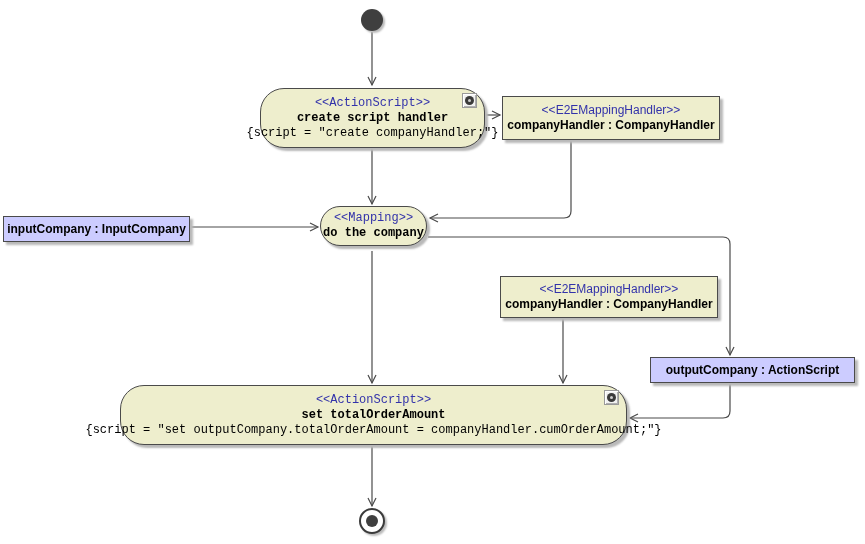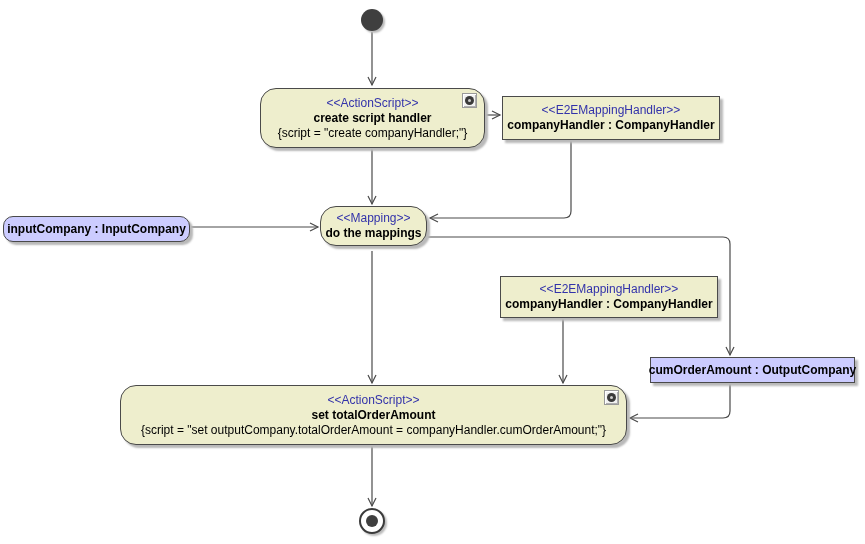--- a/index.html
+++ b/index.html
@@ -21,21 +21,21 @@
   svg.edges{position:absolute;left:0;top:0;width:865px;height:544px;}
   .node{
     position:absolute;
     background:var(--node-fill,#eeeecd);
     border:1px solid var(--node-border,#4a4a4a);
     box-shadow:3px 3px 2px #b9b9b9;
     display:flex;flex-direction:column;align-items:center;justify-content:center;
     font-size:12px;line-height:15px;text-align:center;
     color:var(--name-text,#000);
   }
-  .node.rounded{border-radius:16px;}
+  .node.rounded{border-radius:24px;font-family:Liberation Mono, monospace;}
   .node .stereotype{color:var(--stereotype-text,#3232aa);white-space:nowrap;}
   .node .node-name{font-weight:bold;white-space:nowrap;}
   .node .node-script{white-space:nowrap;}
   .node.object{
     background:var(--object-fill,#ccccff);
     font-weight:bold;white-space:nowrap;
     justify-content:center;
   }
   .gear-icon{
     position:absolute;top:4px;right:7px;width:15px;height:15px;
@@ -102,34 +102,34 @@
     <div class="node-script">{script = "create companyHandler;"}</div>
   </div>
 
   <div class="node" style="left:502px;top:96px;width:218px;height:44px;">
     <div class="stereotype">&lt;&lt;E2EMappingHandler&gt;&gt;</div>
     <div class="node-name">companyHandler : CompanyHandler</div>
   </div>
 
   <div class="node rounded" style="left:320px;top:206px;width:107px;height:40px;">
     <div class="stereotype">&lt;&lt;Mapping&gt;&gt;</div>
-    <div class="node-name">do the mappings</div>
+    <div class="node-name">do the company</div>
   </div>
 
-  <div class="node object" style="left:3px;top:216px;width:187px;height:26px;border-radius:10px;">
+  <div class="node object" style="left:3px;top:216px;width:187px;height:26px;">
     <div class="node-name">inputCompany : InputCompany</div>
   </div>
 
   <div class="node" style="left:500px;top:276px;width:218px;height:42px;">
     <div class="stereotype">&lt;&lt;E2EMappingHandler&gt;&gt;</div>
     <div class="node-name">companyHandler : CompanyHandler</div>
   </div>
 
   <div class="node object" style="left:650px;top:357px;width:205px;height:26px;">
-    <div class="node-name">cumOrderAmount : OutputCompany</div>
+    <div class="node-name">outputCompany : ActionScript</div>
   </div>
 
   <div class="node rounded" style="left:120px;top:385px;width:507px;height:60px;">
     <div class="gear-icon">
       <div class="gear-core"></div>
     </div>
     <div class="stereotype">&lt;&lt;ActionScript&gt;&gt;</div>
     <div class="node-name">set totalOrderAmount</div>
     <div class="node-script">{script = "set outputCompany.totalOrderAmount = companyHandler.cumOrderAmount;"}</div>
   </div>

